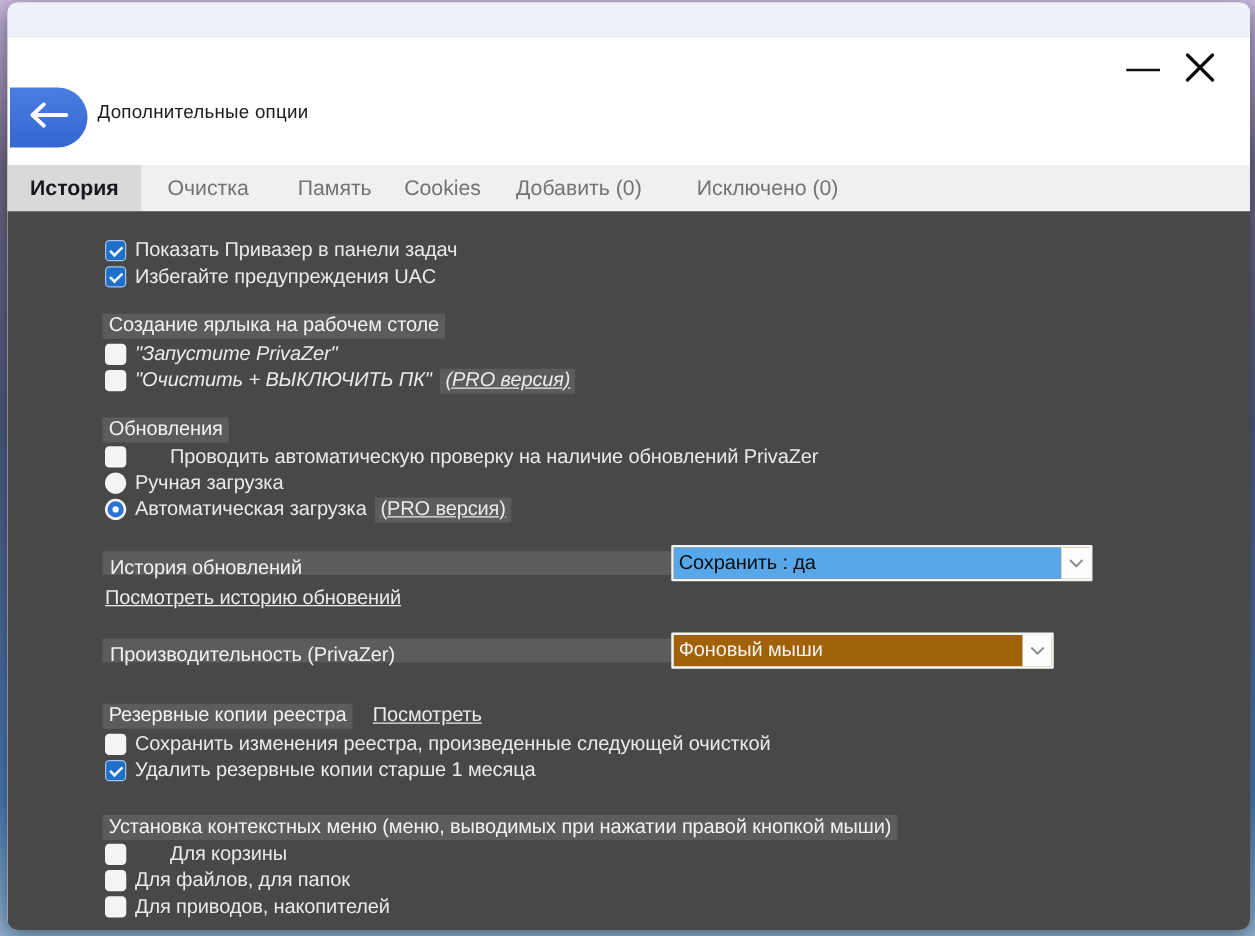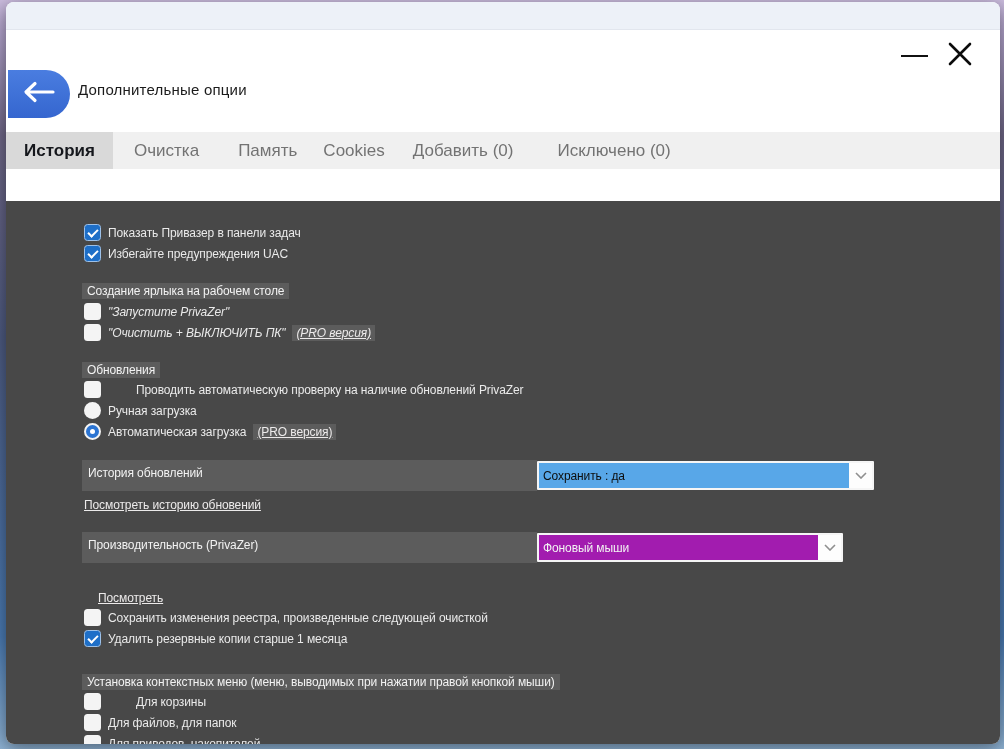--- a/index.html
+++ b/index.html
@@ -45,21 +45,21 @@
     cursor:pointer; white-space:nowrap;
   }
   .tab.selected {
     background:#d9d9d9; color:#15171c; font-weight:bold;
     width:107px; justify-content:center; padding:0;
   }
   .tab.t2 { margin-left:8px; } .tab.t3 { margin-left:13px; }
   .tab.t5 { margin-left:2px; } .tab.t6 { margin-left:18px; }
   .content {
     position:absolute; left:0; right:0; top:167px; bottom:0;
-    background:#484848; color:#eaeaea; font-size:12px; letter-spacing:-.1px;margin-top:32px;
+    background:#484848; color:#eaeaea; font-size:16px; letter-spacing:-.1px;
   }
   .crow {
     display:flex; align-items:center; height:21px; margin-left:78px;
     white-space:nowrap;
   }
   .crow .lbl { margin-left:7px; }
   .italic { font-style:italic; }
   .cb {
     width:17px; height:17px; border-radius:3.5px; flex:0 0 17px; cursor:pointer;
     background:#f4f4f4; position:relative;
@@ -83,25 +83,25 @@
     display:inline-block; background:#5c5c5c; padding:1px 5px; color:#f2f2f2;
     white-space:nowrap;
   }
   .bandrow { margin-left:76px; }
   .link {
     color:#eceaea; text-decoration:underline; cursor:pointer; white-space:nowrap;
   }
   .link.banded { background:#5c5c5c; padding:1px 4px; }
   .combo-row { display:flex; align-items:center; margin-left:76px; }
   .combo-label {
-    background:#5c5c5c; height:31px; line-height:27px; padding-left:6px;
+    background:#5c5c5c; height:19px; line-height:27px; padding-left:6px;
     width:455px; color:#f2f2f2;
   }
   .combo {
-    height:29px; border:2px solid #f5f5f5; background:#a21caf; display:flex;
+    height:29px; border:2px solid #f5f5f5; background:#a16207; display:flex;
     align-items:stretch; border-radius:1px; cursor:pointer;
   }
   .combo.w1 { width:337px; }
   .combo.w2 { width:306px; }
   .combo .sel {
     flex:1; display:flex; align-items:center; padding:0 4px; overflow:hidden;
   }
   .combo .sel.blue { background:#58a7e8; color:#0d0d0d; }
   .combo .sel.dark { color:#f2f2f2; }
   .combo .arrow {
@@ -213,20 +213,21 @@
         <div class="sel dark">Фоновый мыши</div>
         <div class="arrow">
           <svg width="12" height="7" viewBox="0 0 12 7">
               <path d="M1 1 L6 6 L11 1" fill="none" stroke="#8f8f8f" stroke-width="1.6"></path>
             </svg>
         </div>
       </div>
     </div>
 
     <div class="regrow mt28">
+      <span class="band">Резервные копии реестра</span>
       <span class="link">Посмотреть</span>
     </div>
     <div class="crow mt2">
       <span class="cb"></span>
       <span class="lbl">Сохранить изменения реестра, произведенные следующей очисткой</span>
     </div>
     <div class="crow">
       <span class="cb checked"></span>
       <span class="lbl">Удалить резервные копии старше 1 месяца</span>
     </div>

